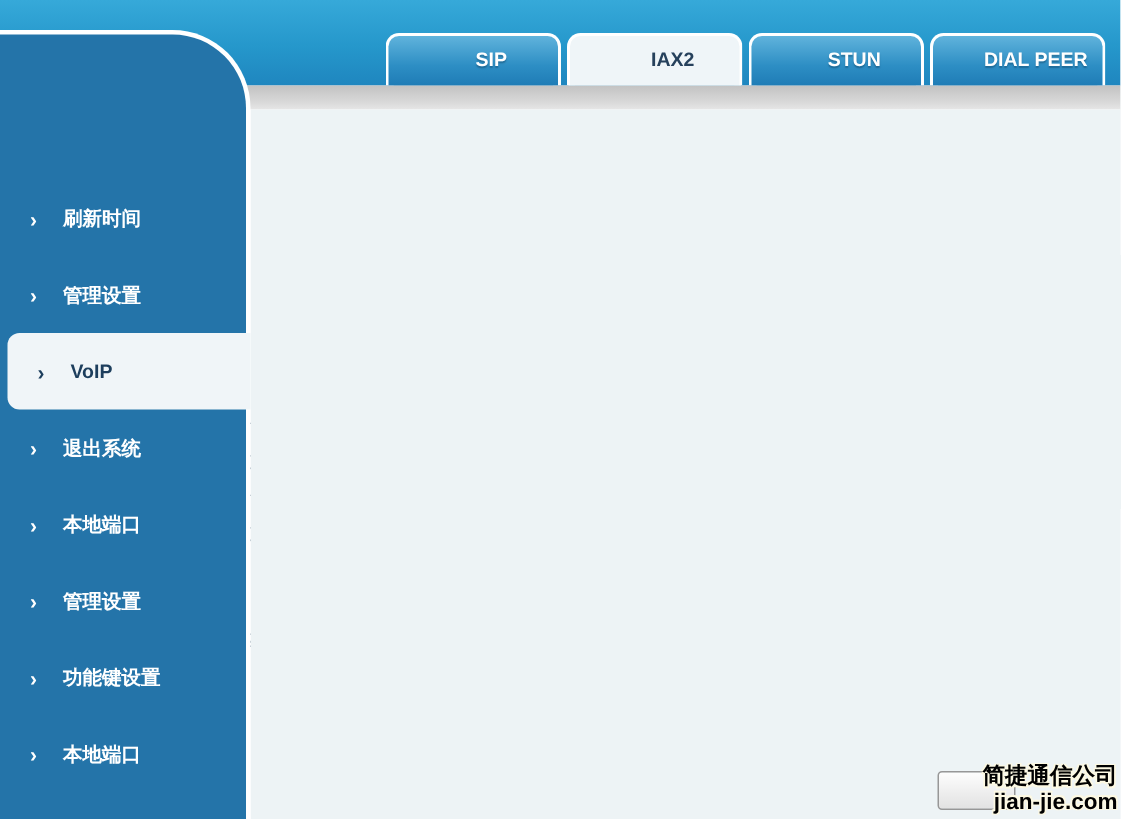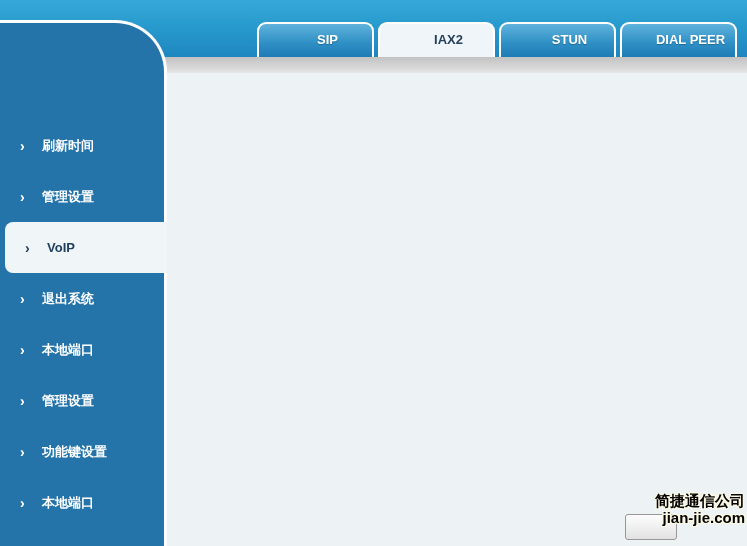--- a/index.html
+++ b/index.html
@@ -86,21 +86,21 @@
     content:"\2714"; position:absolute; top:-4px; left:0;
     font-size:13px; color:#1f1f1f;
   }
   
   .bottom-button {
     position:absolute; right:70px; bottom:6px; width:52px; height:26px;
     background:linear-gradient(180deg,#fdfdfd,#e2e2e2);
     border:1px solid #979797; border-radius:3px; z-index:6; cursor:pointer;
   }
   .watermark {
-    position:absolute; right:2px; bottom:20px; z-index:7; text-align:right;
+    position:absolute; right:2px; bottom:3px; z-index:7; text-align:right;
     font-size:15px; font-weight:bold; color:#000; line-height:17px;
     text-shadow:-1px -1px 0 #fdf9e3, 1px -1px 0 #fdf9e3, -1px 1px 0 #fdf9e3, 1px 1px 0 #fdf9e3;
   }
 </style>
 </head>
 <body>
 
 <div class="banner"></div>
 <div class="graybar"></div>
 <div class="content"></div>

